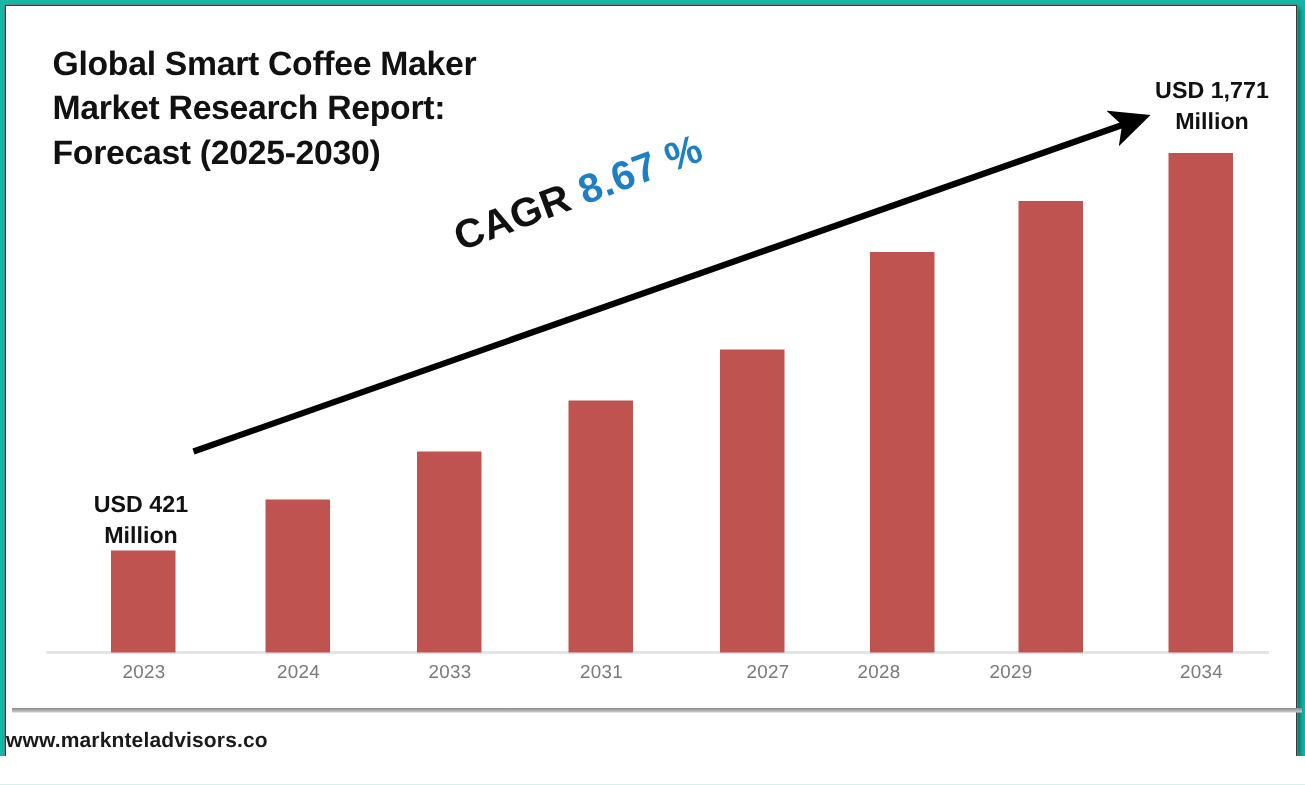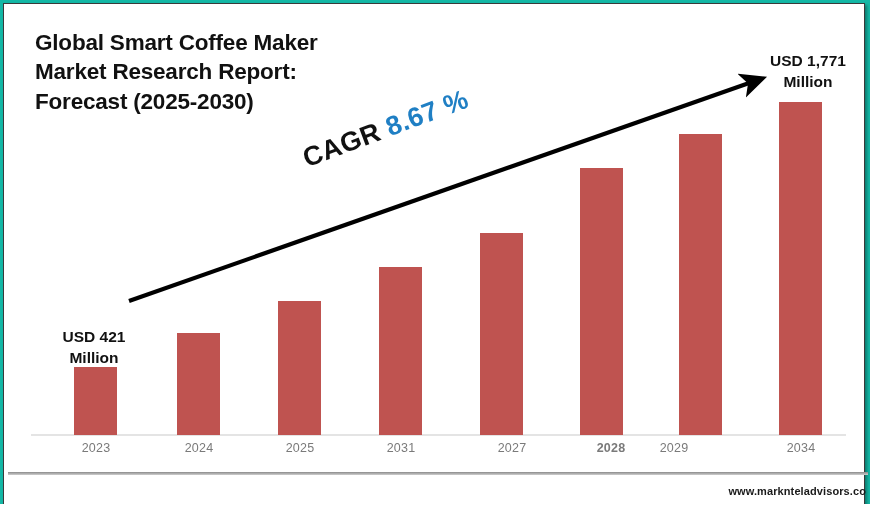--- a/index.html
+++ b/index.html
@@ -141,22 +141,22 @@
     top: 468px;
     width: 860px;
     height: 3px;
     background: linear-gradient(to bottom, #8a8a8a, #cfcfcf);
   }
   .footer-url {
     position: absolute;
     left: 0;
     top: 481px;
     width: 862px;
-    text-align: right;
-    font-size: 11px;
+    text-align: left;
+    font-size: 14px;
     font-weight: bold;
     color: #1a1a1a;
     letter-spacing: 0.1px;
   }
   .footer-url-clip {
     position: absolute;
     left: 0;
     top: 504px;
     width: 870px;
     height: 19px;
@@ -203,24 +203,24 @@
         <div class="bar" style="left:375px; width:43px; height:168px;"></div>
         <div class="bar" style="left:476px; width:43px; height:202px;"></div>
         <div class="bar" style="left:576px; width:43px; height:267px;"></div>
         <div class="bar" style="left:675px; width:43px; height:301px;"></div>
         <div class="bar" style="left:775px; width:43px; height:333px;"></div>
       </div>
 
       <div class="tick-labels">
         <div class="tick" style="left:56px; width:72px;">2023</div>
         <div class="tick" style="left:159px; width:72px;">2024</div>
-        <div class="tick" style="left:260px; width:72px;">2025</div>
+        <div class="tick" style="left:260px; width:72px;">2033</div>
         <div class="tick" style="left:361px; width:72px;">2031</div>
         <div class="tick" style="left:472px; width:72px;">2027</div>
-        <div class="tick" style="left:571px; width:72px;font-weight:bold;">2028</div>
+        <div class="tick" style="left:546px; width:72px;">2028</div>
         <div class="tick" style="left:634px; width:72px;">2029</div>
         <div class="tick" style="left:761px; width:72px;">2034</div>
       </div>
 
       <svg class="arrow-svg" viewBox="0 0 870 470">
         <defs>
           <marker id="ah" markerWidth="7" markerHeight="7" refX="2.6" refY="3.0" orient="auto">
             <path d="M0,0 L6.4,3.0 L0,6.0 L1.6,3.0 Z" fill="#000000"></path>
           </marker>
         </defs>

